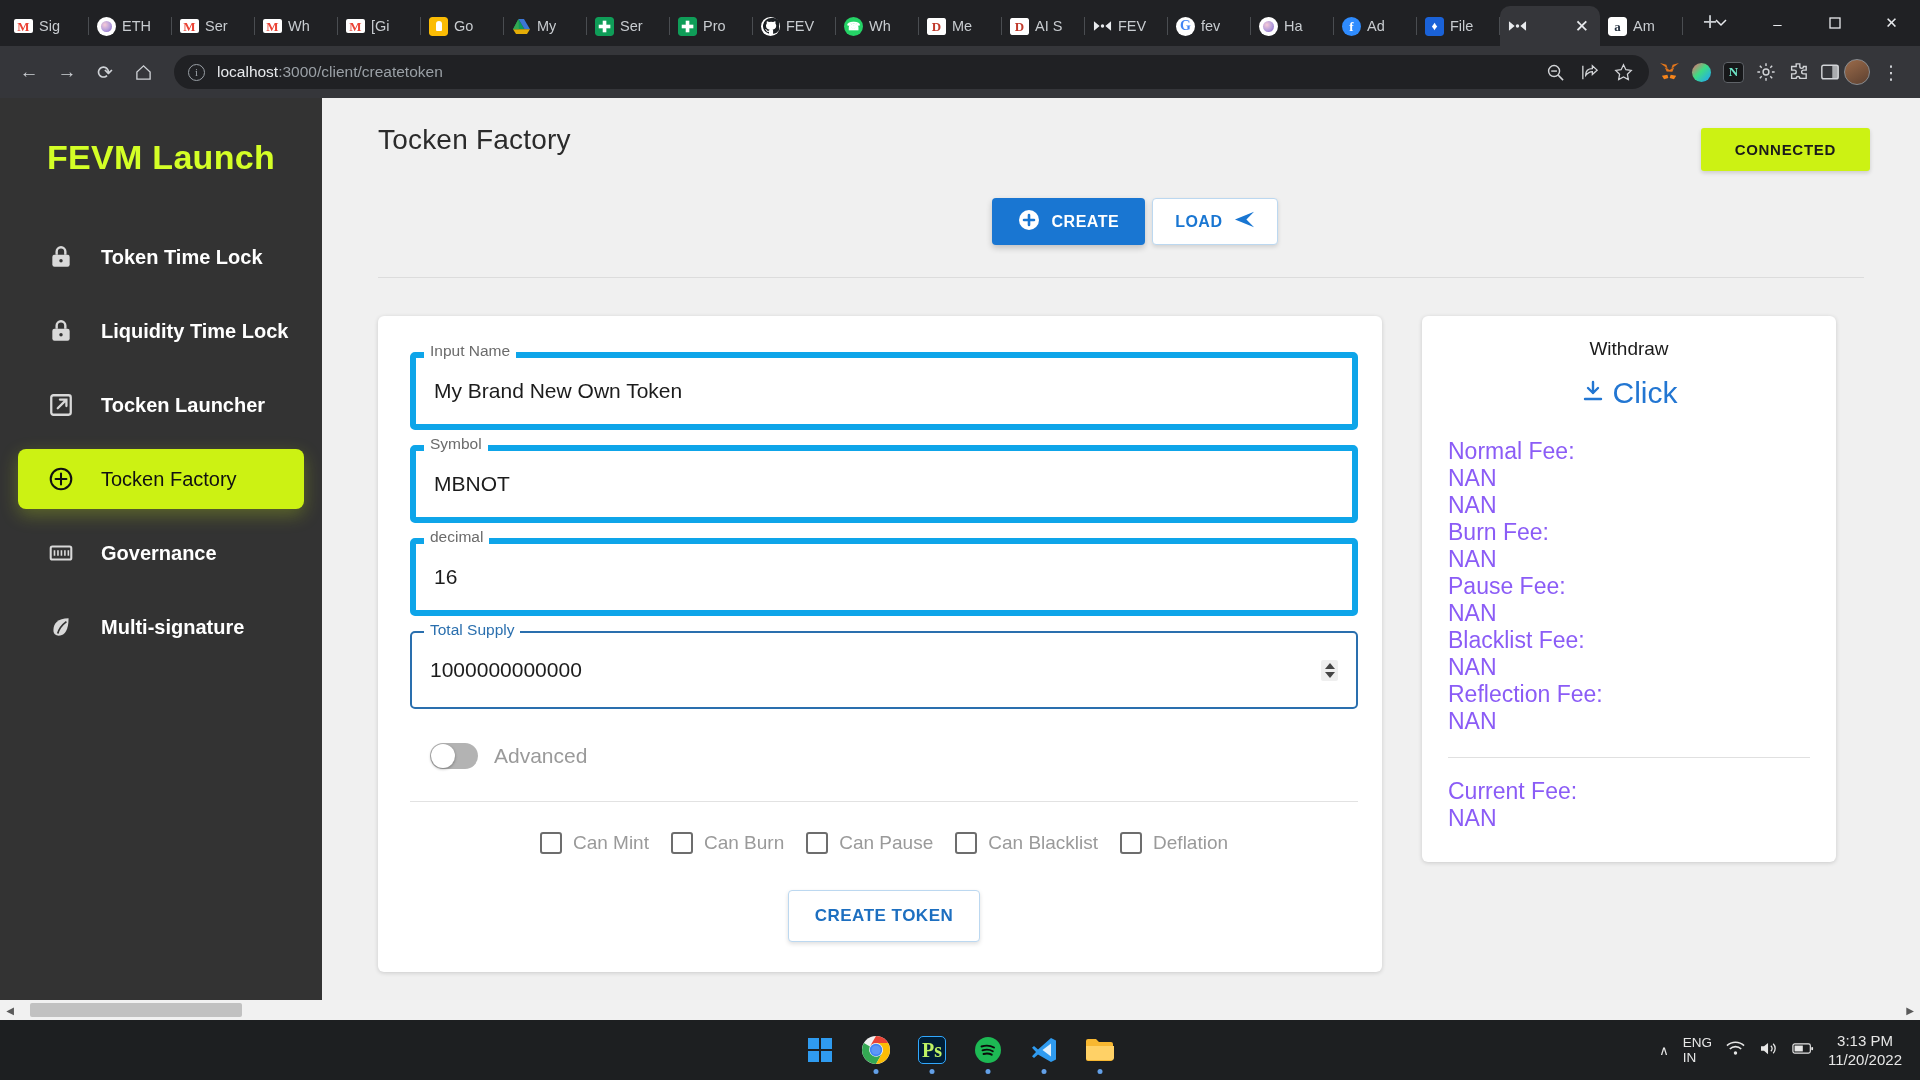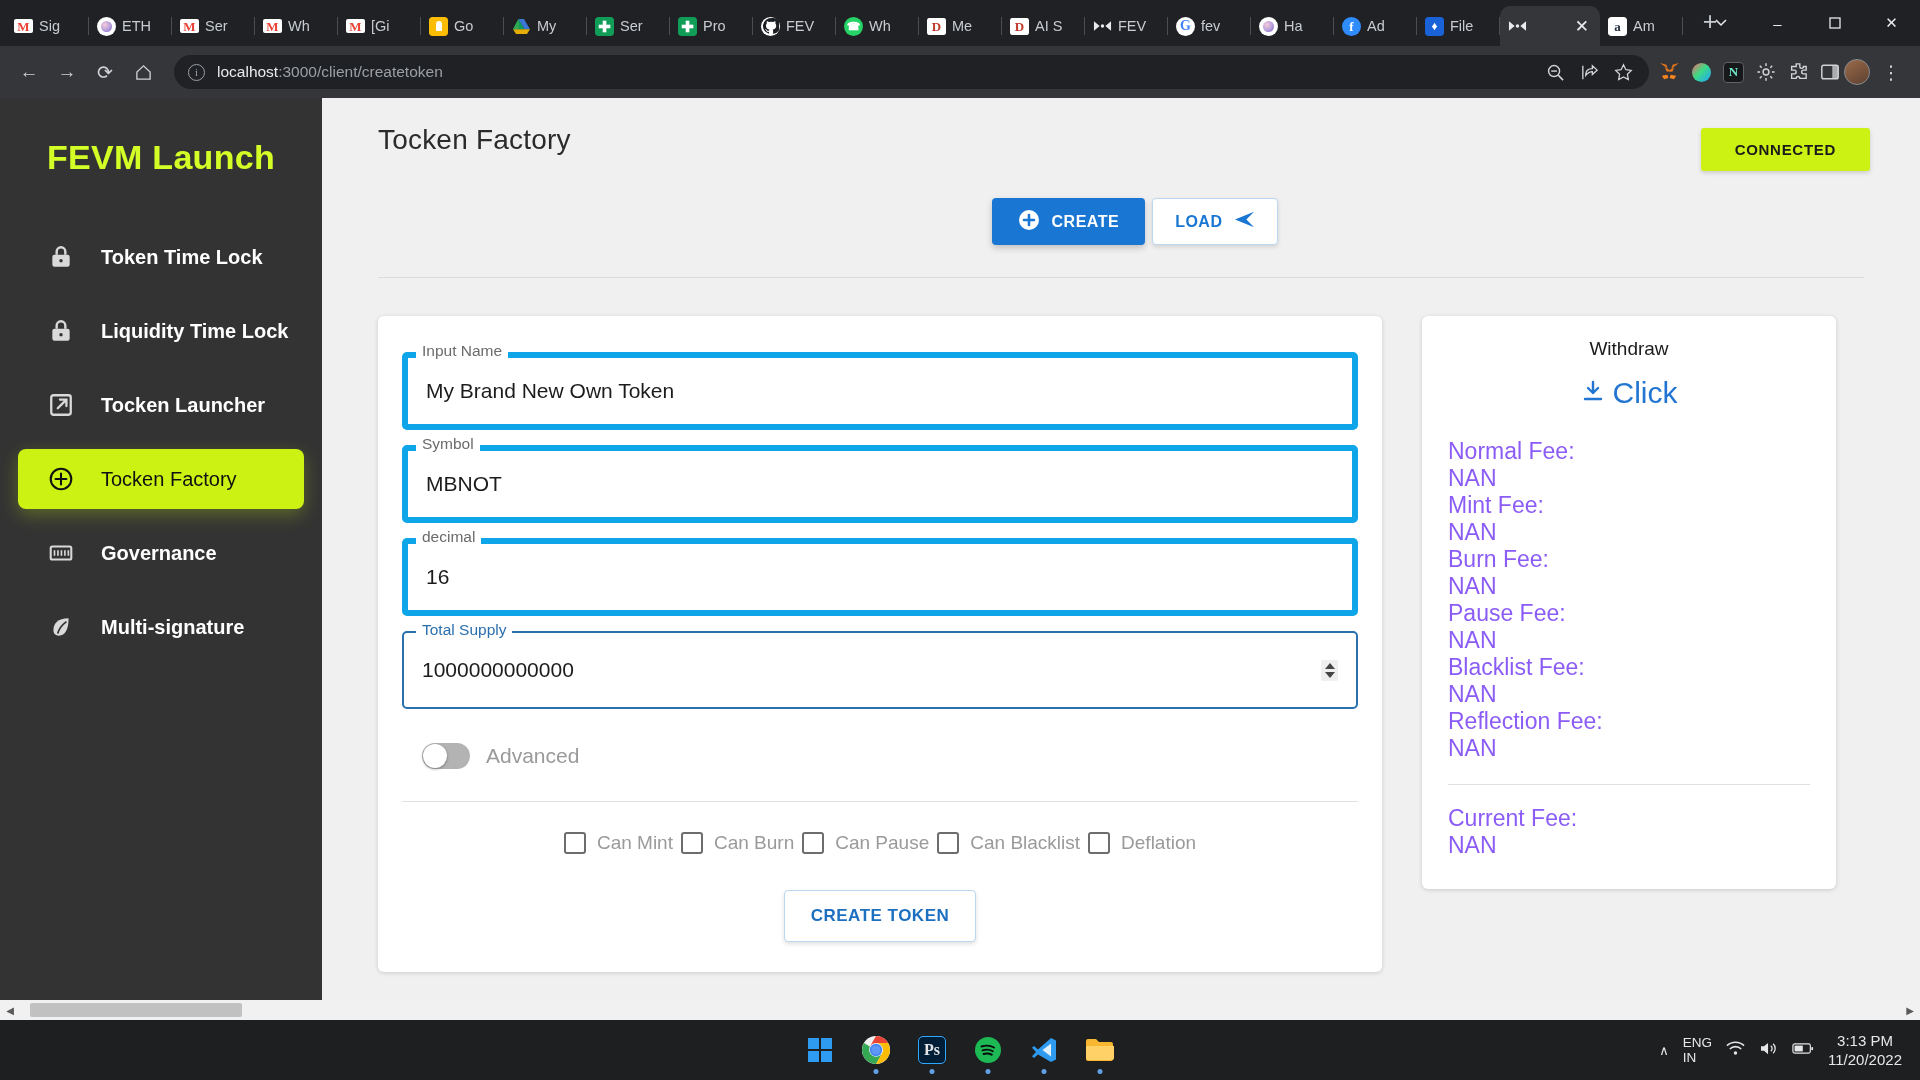--- a/index.html
+++ b/index.html
@@ -132,21 +132,21 @@
     font-size: 16px; font-weight: bold; letter-spacing: .5px;
     padding: 0 22px; height: 47px; display: flex; align-items: center; gap: 12px;
     box-shadow: 0 2px 4px rgba(0,0,0,.13);
   }
   .divider-row { margin: 32px 56px 0 56px; border-top: 1px solid #dcdcdc; }
 
   .panels { display: flex; gap: 40px; padding: 38px 56px 0 56px; align-items: flex-start; }
 
   .form-card {
     background: #fff; border-radius: 6px; box-shadow: 0 1px 4px rgba(0,0,0,.16);
-    padding: 36px 24px 30px 24px; width: 1004px; flex: 0 0 1004px;
+    padding: 36px 24px 30px 32px; width: 1004px; flex: 0 0 1004px;
   }
   .field { position: relative; margin-bottom: 15px; }
   .field .box {
     border: 6px solid #0ea5e9; border-radius: 5px; height: 78px;
     display: flex; align-items: center; padding: 0 18px;
     font-size: 21px; color: #1c1c1c;
   }
   .field .lbl {
     position: absolute; top: -10px; left: 14px; background: #fff; padding: 0 6px;
     font-size: 15.5px; color: #6b6b6b;
@@ -165,21 +165,21 @@
   .switch {
     width: 48px; height: 26px; border-radius: 13px; background: #b3b3b3;
     position: relative; flex: 0 0 48px;
   }
   .switch .knob {
     position: absolute; left: 1px; top: 1px; width: 24px; height: 24px;
     border-radius: 50%; background: #fff; box-shadow: 0 1px 3px rgba(0,0,0,.35);
   }
   .toggle-label { font-size: 21px; color: #9a9a9a; }
   .hr { border-top: 1px solid #e2e2e2; margin: 32px 0 0 0; }
-  .checks { display: flex; justify-content: center; gap: 8px; margin-top: 30px; }
+  .checks { display: flex; justify-content: center; gap: 22px; margin-top: 30px; }
   .check { display: flex; align-items: center; gap: 11px; }
   .check .bx {
     width: 22px; height: 22px; border: 2px solid #6d6d6d; border-radius: 3px; flex: 0 0 22px;
   }
   .check span { font-size: 19px; color: #9a9a9a; }
   .create-token-wrap { display: flex; justify-content: center; margin-top: 36px; }
   .btn-create-token {
     background: #fff; color: #1d6fc0; border: 1px solid #bcd8f0; border-radius: 4px;
     font-size: 17px; font-weight: bold; letter-spacing: .5px; padding: 0 26px;
     height: 52px; display: flex; align-items: center; box-shadow: 0 2px 4px rgba(0,0,0,.13);
@@ -626,21 +626,20 @@
             <span>
               <svg width="24" height="24" viewBox="0 0 24 24">
                   <path d="M12 3v11m0 0l-5-5m5 5l5-5M4 20h16" stroke="#2276d2" stroke-width="2.4" fill="none" stroke-linecap="round" stroke-linejoin="round"></path>
                 </svg>
             </span>
             <span>Click</span>
           </div>
           <div id="fees-container">
               <div class="fee-line">Normal Fee:</div>
               <div class="fee-line">NAN</div>
-              <div class="fee-line">Mint Fee:</div>
               <div class="fee-line">NAN</div>
               <div class="fee-line">Burn Fee:</div>
               <div class="fee-line">NAN</div>
               <div class="fee-line">Pause Fee:</div>
               <div class="fee-line">NAN</div>
               <div class="fee-line">Blacklist Fee:</div>
               <div class="fee-line">NAN</div>
               <div class="fee-line">Reflection Fee:</div>
               <div class="fee-line">NAN</div>
             </div>
@@ -675,21 +674,21 @@
           <svg width="30" height="30" viewBox="0 0 30 30">
             <circle cx="15" cy="15" r="14" fill="#f1f1f1"></circle>
             <path d="M15 1a14 14 0 0112.1 7H15a7 7 0 00-6.1 3.6z" fill="#ea4335"></path>
             <path d="M2.9 8A14 14 0 0015 29l6-10.4A7 7 0 018.9 11.6z" fill="#34a853"></path>
             <path d="M27.1 8A14 14 0 0115 29l6-10.4A7 7 0 0015 8z" fill="#fbbc05"></path>
             <circle cx="15" cy="15" r="6.2" fill="#4285f4"></circle>
             <circle cx="15" cy="15" r="4.6" fill="#fff" opacity=".15"></circle>
           </svg>
         </div>
         <div class="tb-app running">
-          <span style="background:#001e36;border:1.6px solid #31a8ff;width:28px;height:28px;border-radius:5px;display:flex;align-items:center;justify-content:center;color:#e5e5e5;font-weight:bold;font-size:16px;font-family:'Liberation Serif',serif">Ps</span>
+          <span style="background:#001e36;border:1.6px solid #31a8ff;width:28px;height:28px;border-radius:5px;display:flex;align-items:center;justify-content:center;color:#bef264;font-weight:bold;font-size:20px;font-family:'Liberation Serif',serif">Ps</span>
         </div>
         <div class="tb-app running">
           <svg width="28" height="28" viewBox="0 0 28 28">
             <circle cx="14" cy="14" r="13" fill="#1db954"></circle>
             <path d="M7.5 10.5c4-1.3 9-1 12.5 1M8.5 14.3c3.3-1 7.4-.8 10.3.9M9.5 18c2.7-.8 5.9-.6 8.2.7" stroke="#0b0b0b" stroke-width="1.9" fill="none" stroke-linecap="round"></path>
           </svg>
         </div>
         <div class="tb-app running">
           <svg width="28" height="28" viewBox="0 0 28 28">
             <path d="M21 2l-13 11.5L4 10l-2 1.7 4 4.3-4 4.3L4 22l4-3.5L21 26l5-2.5v-19z" fill="#2f9bf0"></path>

